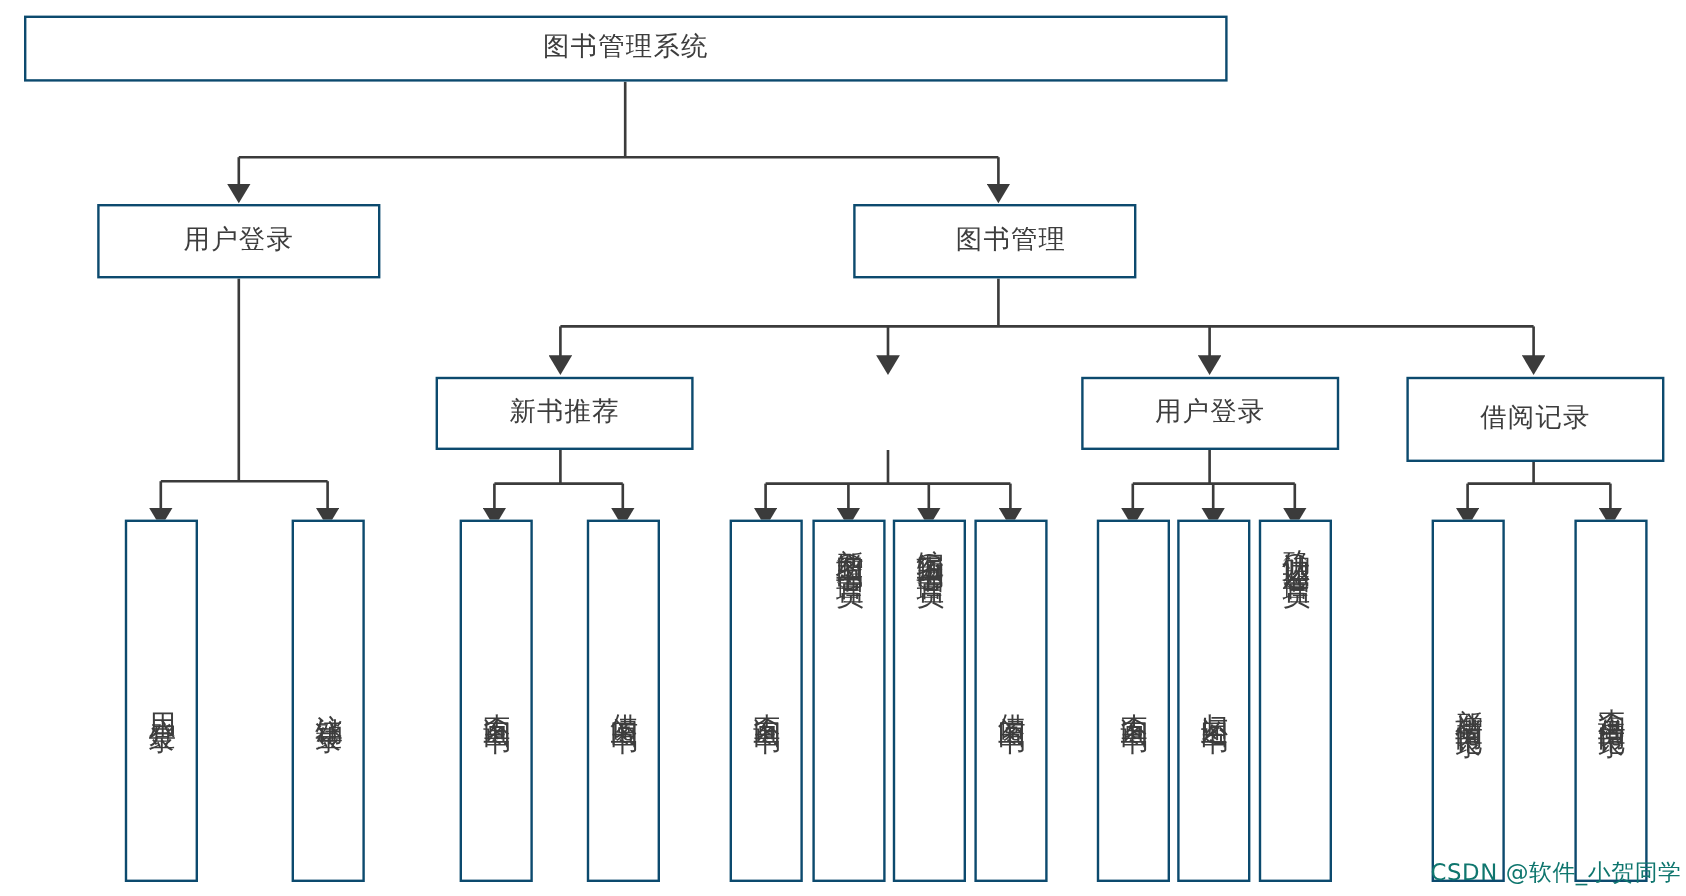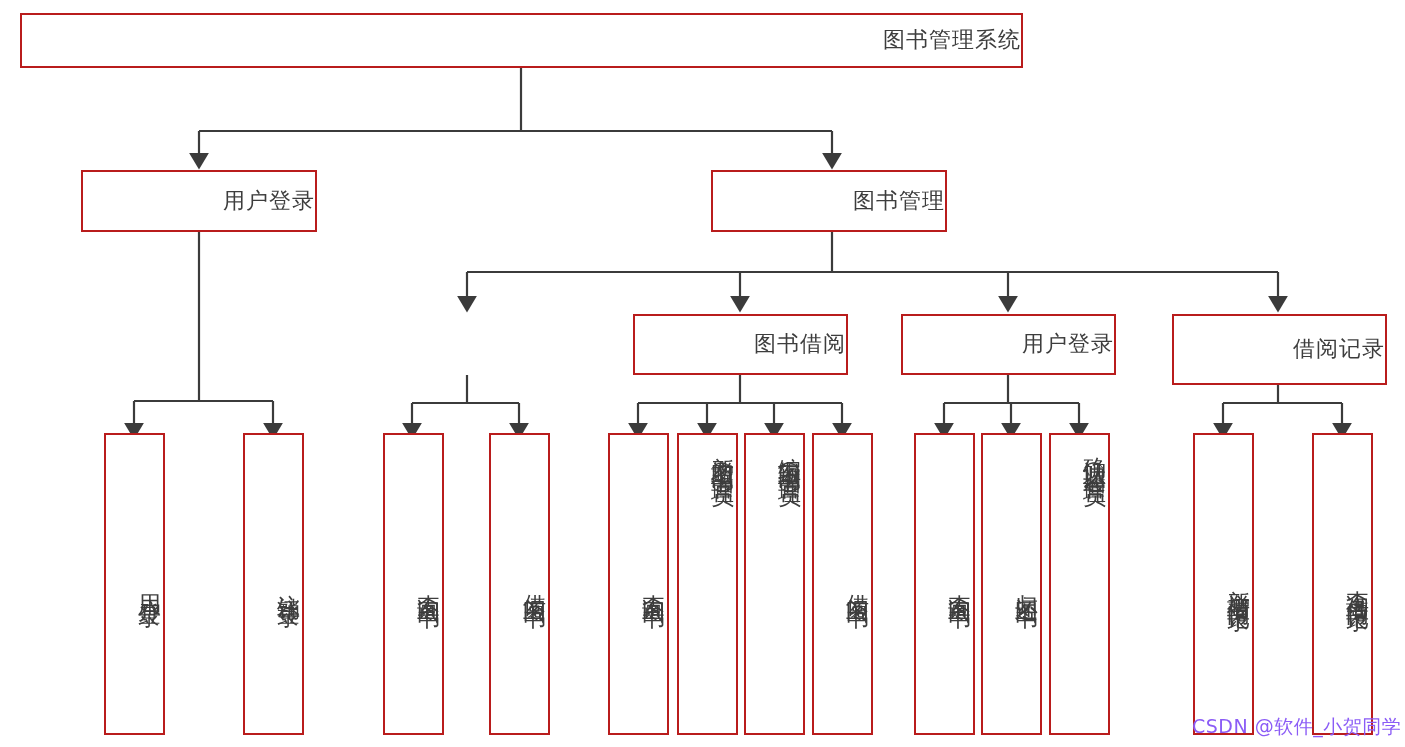--- a/index.html
+++ b/index.html
@@ -20,24 +20,24 @@
     left: 0;
     top: 0;
     width: 1405px;
     height: 747px;
     pointer-events: none;
   }
   .node {
     position: absolute;
     box-sizing: border-box;
     background: #ffffff;
-    border: 2px solid #b91c1c;
+    border: 2px solid #0c4a6e;
     display: flex;
     align-items: center;
-    justify-content: flex-end;
+    justify-content: center;
     color: #3a3a3a;
   }
   .node .label {
     display: block;
     text-align: center;
     white-space: nowrap;
     color: #3d3d3d;
   }
   .node.horiz .label {
     font-size: 22px;
@@ -57,21 +57,21 @@
   }
   .node.vert.centered {
     align-items: center;
     padding-top: 0;
   }
   .watermark {
     position: absolute;
     left: 1192px;
     top: 714px;
     font-size: 19px;
-    color: #8b5cf6;
+    color: #0f766e;
     white-space: nowrap;
     letter-spacing: 0.5px;
   }
 </style>
 </head>
 <body>
 
 <div id="canvas">
 
   <svg class="edges" viewBox="0 0 1405 747">
@@ -128,22 +128,22 @@
     <span class="label">图书管理系统</span>
   </div>
 
   <div class="node horiz" style="left:81px; top:170px; width:236px; height:62px;">
     <span class="label">用户登录</span>
   </div>
   <div class="node horiz" style="left:711px; top:170px; width:236px; height:62px;padding-left:27px;">
     <span class="label">图书管理</span>
   </div>
 
-  <div class="node horiz" style="left:633px; top:314px; width:215px; height:61px;">
-    <span class="label">图书借阅</span>
+  <div class="node horiz" style="left:363px; top:314px; width:215px; height:61px;">
+    <span class="label">新书推荐</span>
   </div>
   <div class="node horiz" style="left:901px; top:314px; width:215px; height:61px;">
     <span class="label">用户登录</span>
   </div>
   <div class="node horiz" style="left:1172px; top:314px; width:215px; height:71px;">
     <span class="label">借阅记录</span>
   </div>
 
   <div class="node vert centered" style="left:104px; top:433px; width:61px; height:302px;">
     <span class="label">用户登录</span>

